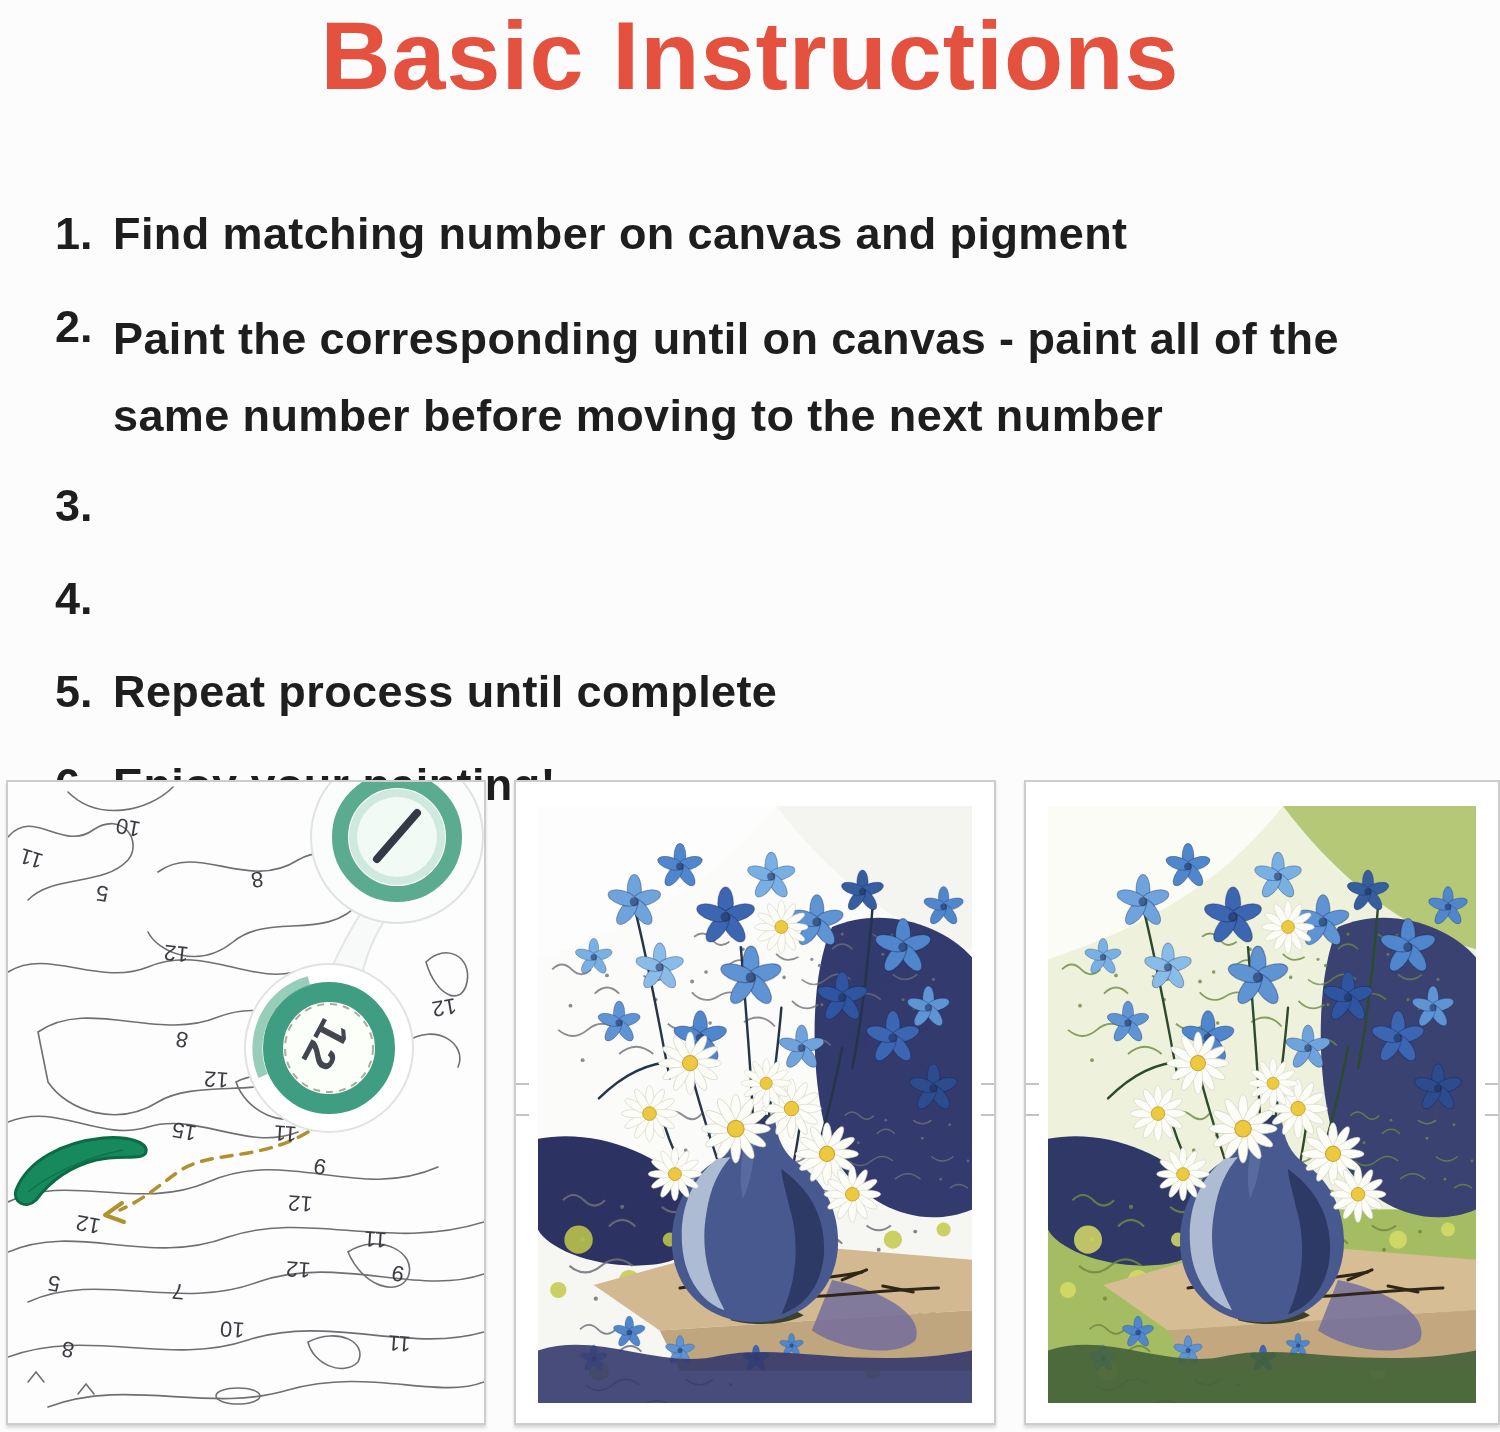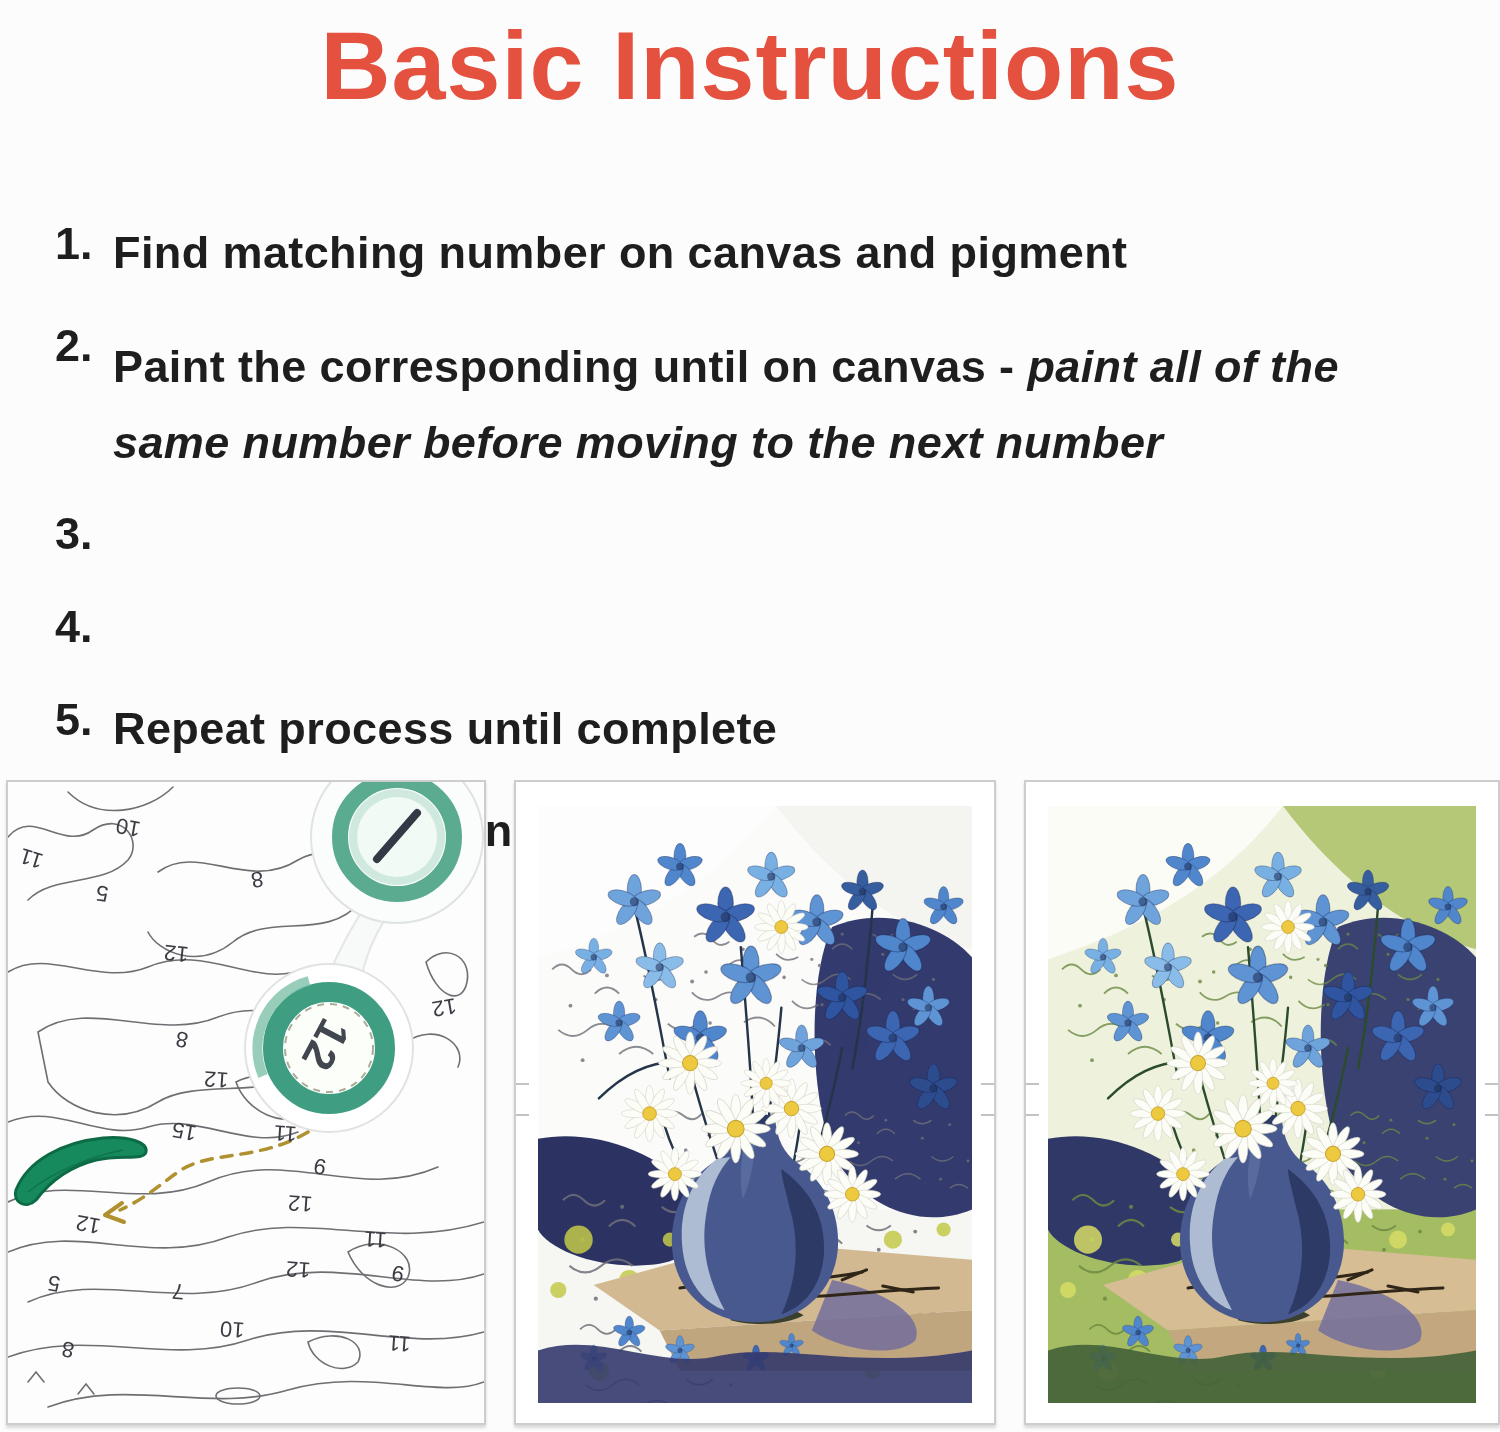--- a/index.html
+++ b/index.html
@@ -5,32 +5,32 @@
   html,body{margin:0;padding:0;}
   body{
     width:1500px;height:1432px;position:relative;overflow:hidden;
     background:#fcfcfc;
     font-family:"Liberation Sans", sans-serif;
     color:#1e1e1e;
   }
   
   .title{
     text-align:center;
-    padding-top:10px;
+    padding-top:0;
     font-size:97px;
     font-weight:800;
     letter-spacing:1px;
     color:#e4513f;
   }
   
   .instructions{margin:96px 55px 0 55px;}
   .ins-row{display:flex;align-items:flex-start;margin-bottom:26px;}
   .ins-num{flex:none;width:58px;font-size:45px;font-weight:600;}
-  .ins-text{font-size:45px;font-weight:600;line-height:1.7;letter-spacing:.4px;margin-top:9px;}
-  .ins-text .it{font-style:italic;}
+  .ins-text{font-size:45px;font-weight:600;line-height:1.7;letter-spacing:.4px;}
+  .ins-text .it{}
   .ins-row.single .ins-text{line-height:1.15;}
   .ins-row.single{margin-bottom:41px;}
   
   .panel{
     position:absolute;top:780px;height:641px;background:#ffffff;
     border:2px solid #cdcdcd;
     box-shadow:0 3px 3px rgba(0,0,0,.14);
   }
   #panel-left{left:6px;width:476px;}
   #panel-mid{left:514px;width:478px;}

